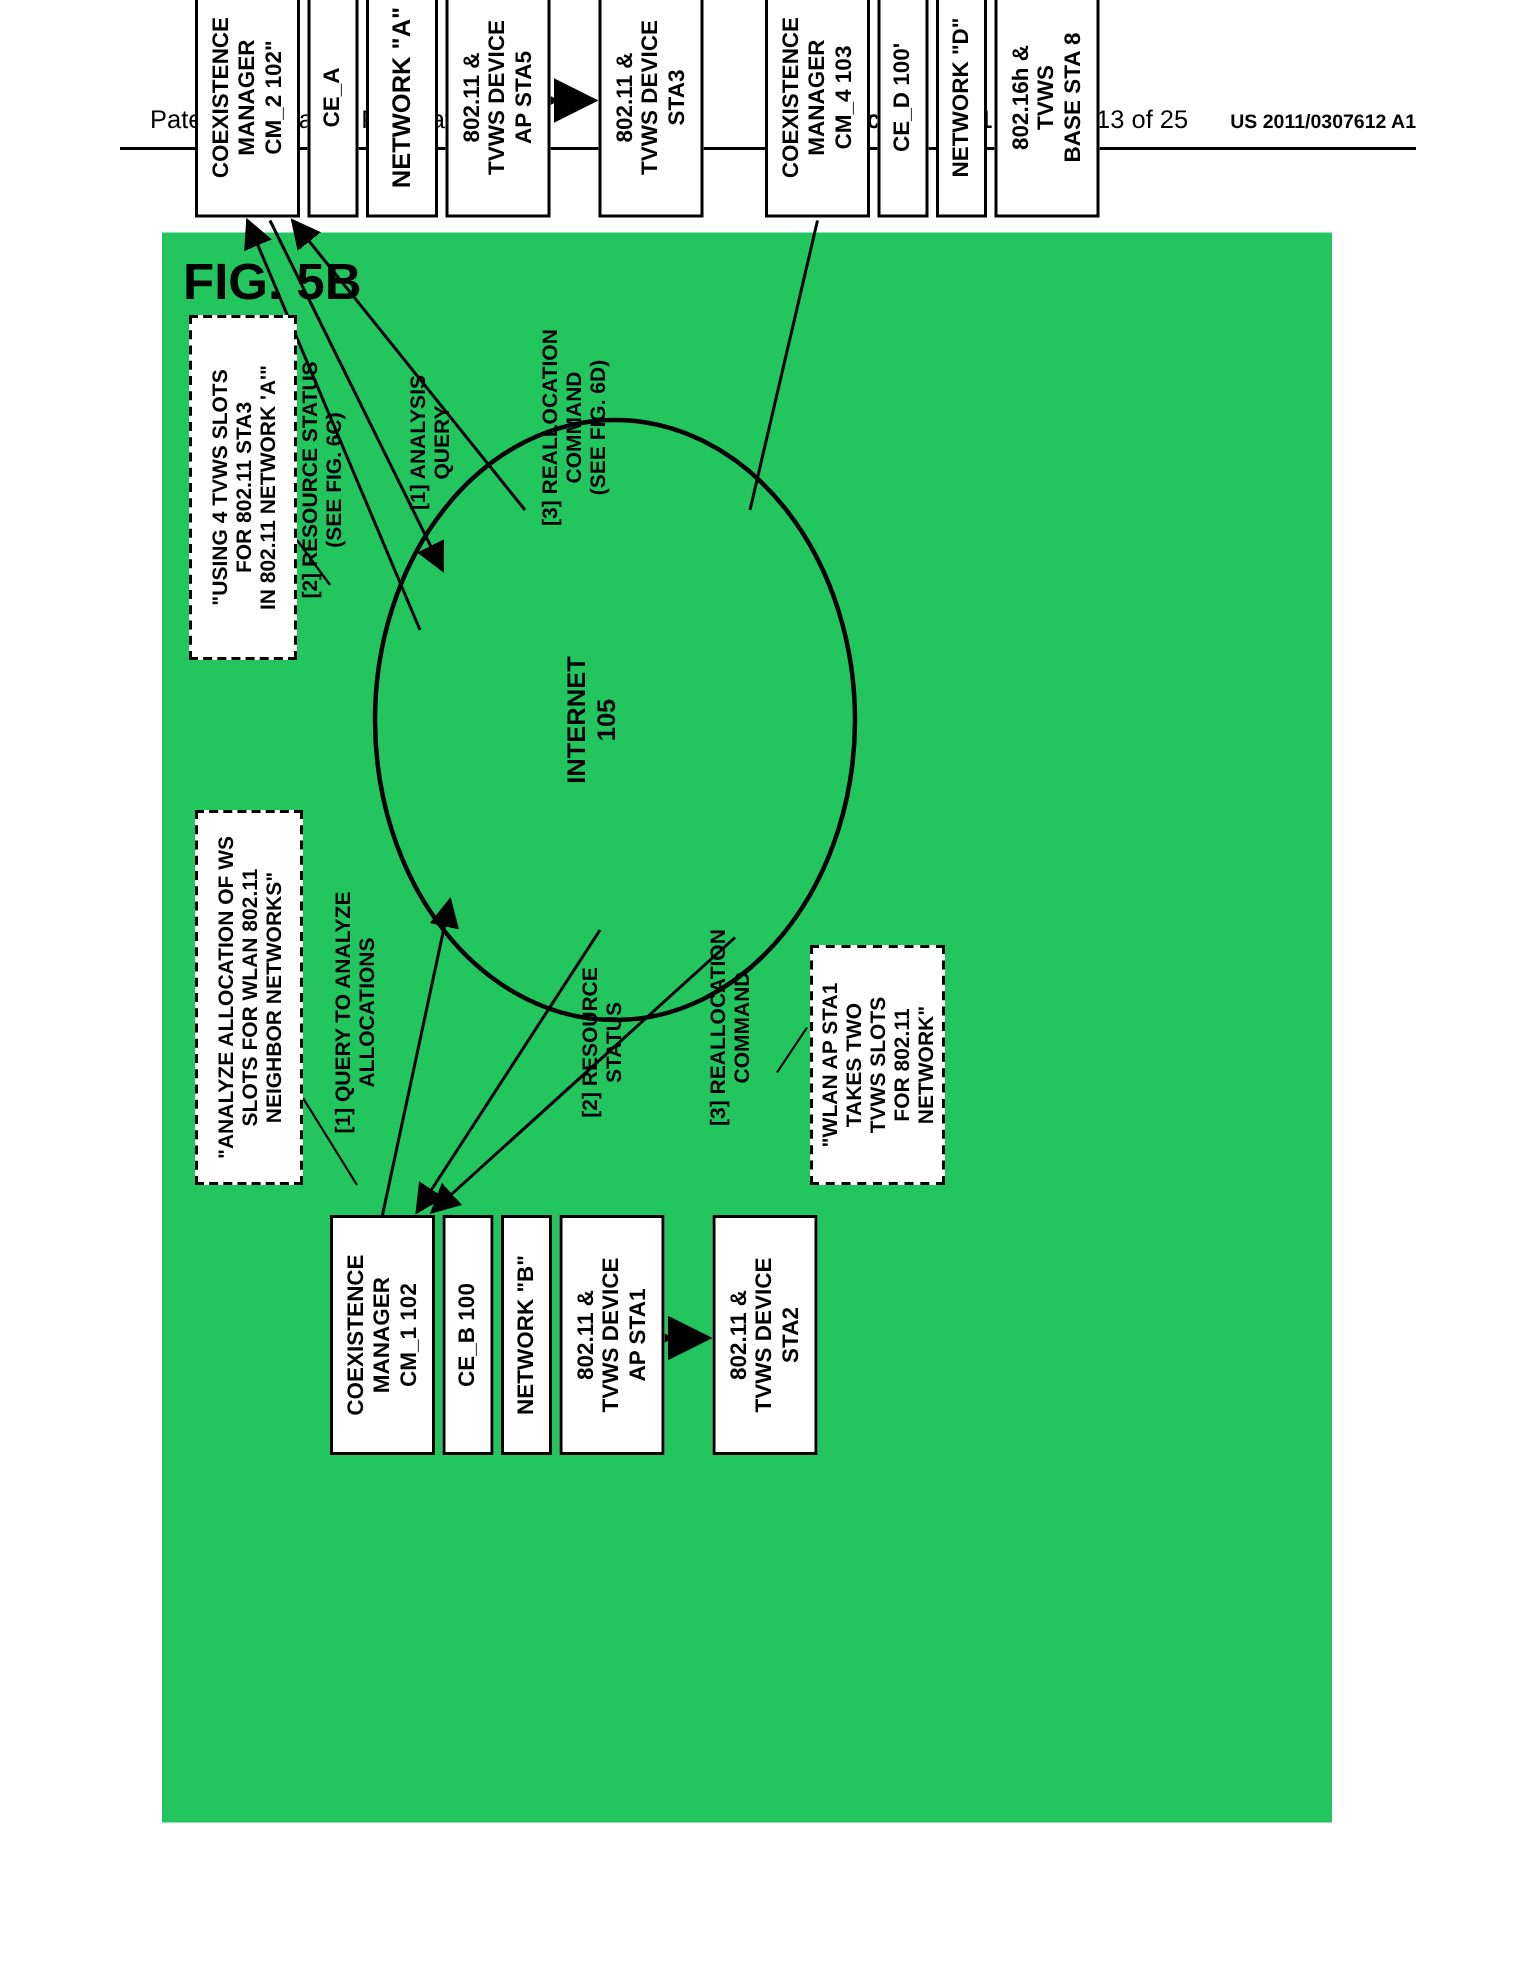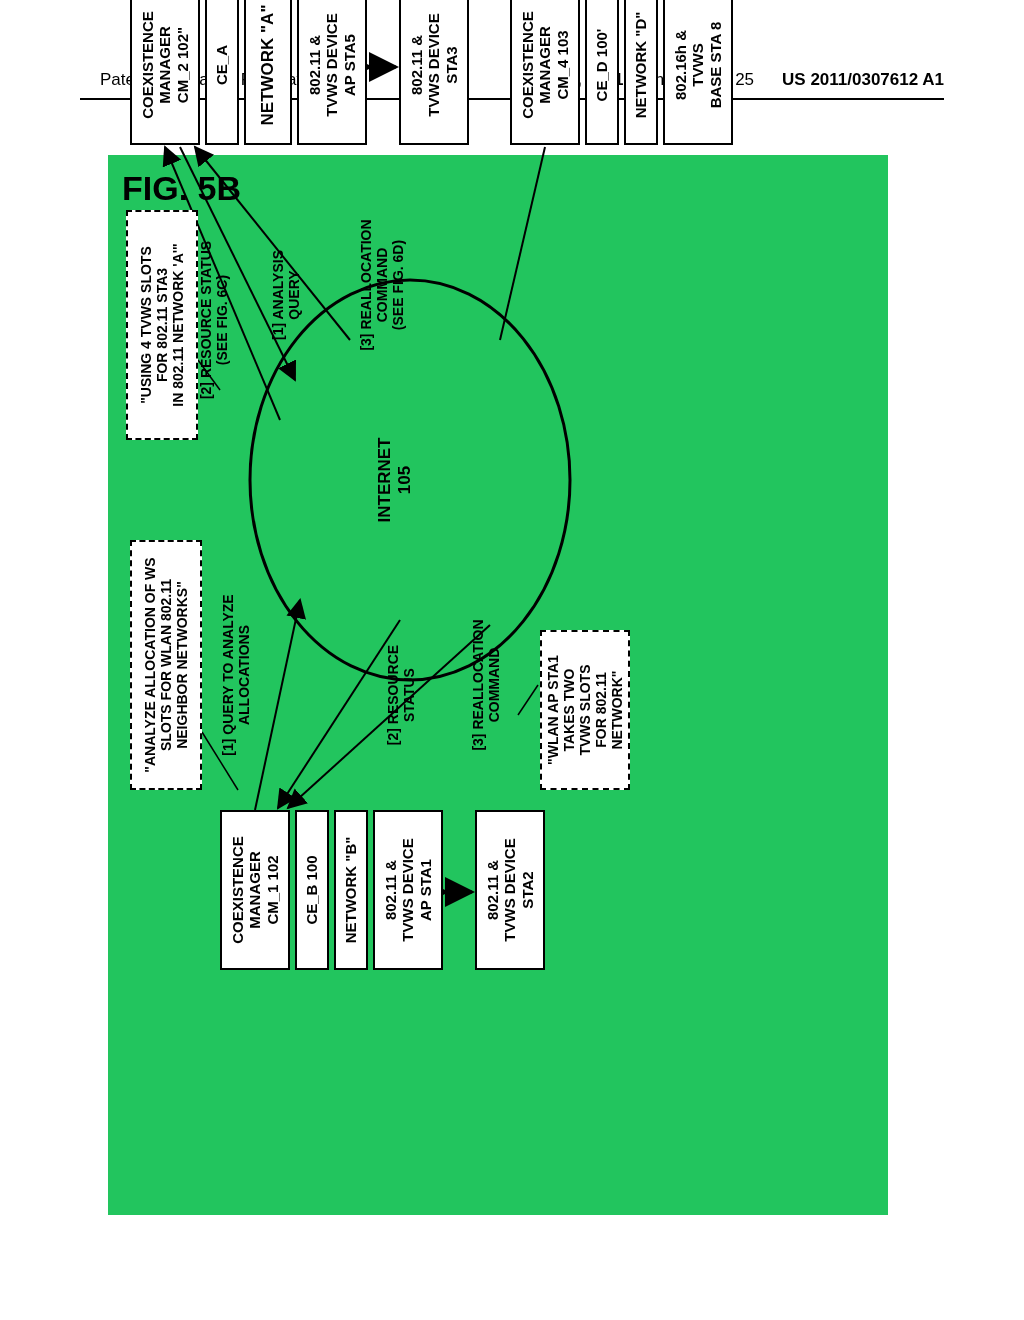--- a/index.html
+++ b/index.html
@@ -1,21 +1,21 @@
 <!DOCTYPE html>
 <html><head>
 <meta charset="utf-8">
 <style>
   *{box-sizing:border-box;margin:0;padding:0}
   html,body{width:1024px;height:1320px;background:#fff;font-family:Arial,Helvetica,sans-serif}
   header{position:absolute;left:0;top:70px;width:1024px;display:flex;align-items:baseline}
   header .pub{font-size:17px;margin-left:100px}
   header .date{font-weight:bold;font-size:17px;margin-left:auto;margin-right:20px}
   header .sheet{font-size:17px;margin-right:28px}
-  header .num{font-weight:bold;font-size:17px;margin-right:80px}
+  header .num{font-weight:bold;font-size:13px;margin-right:80px}
   .hr{position:absolute;left:80px;top:98px;width:864px;border-top:2px solid #000}
   .frame{position:absolute;left:108px;top:155px;width:780px;height:1060px;background:#22c55e}
   .figlabel{font:bold 34px Arial;margin:14px 0 6px 14px}
   .diagram{position:absolute;left:120px;top:200px;width:780px;height:1000px;transform:rotate(-90deg) translate(-100%,0);transform-origin:top left}
   
   .box{position:absolute;border:2px solid #000;background:#fff;font-weight:bold;text-align:center;display:flex;flex-direction:column;justify-content:center;align-items:center;line-height:1.15}
   .dash{position:absolute;border:2px dashed #000;background:#fff;font-weight:bold;text-align:center;display:flex;flex-direction:column;justify-content:center;align-items:center;line-height:1.15}
   .lbl{position:absolute;font-weight:bold;text-align:center;line-height:1.15}
   svg.net{position:absolute;left:0;top:0;width:1000px;height:780px;overflow:visible}
   

